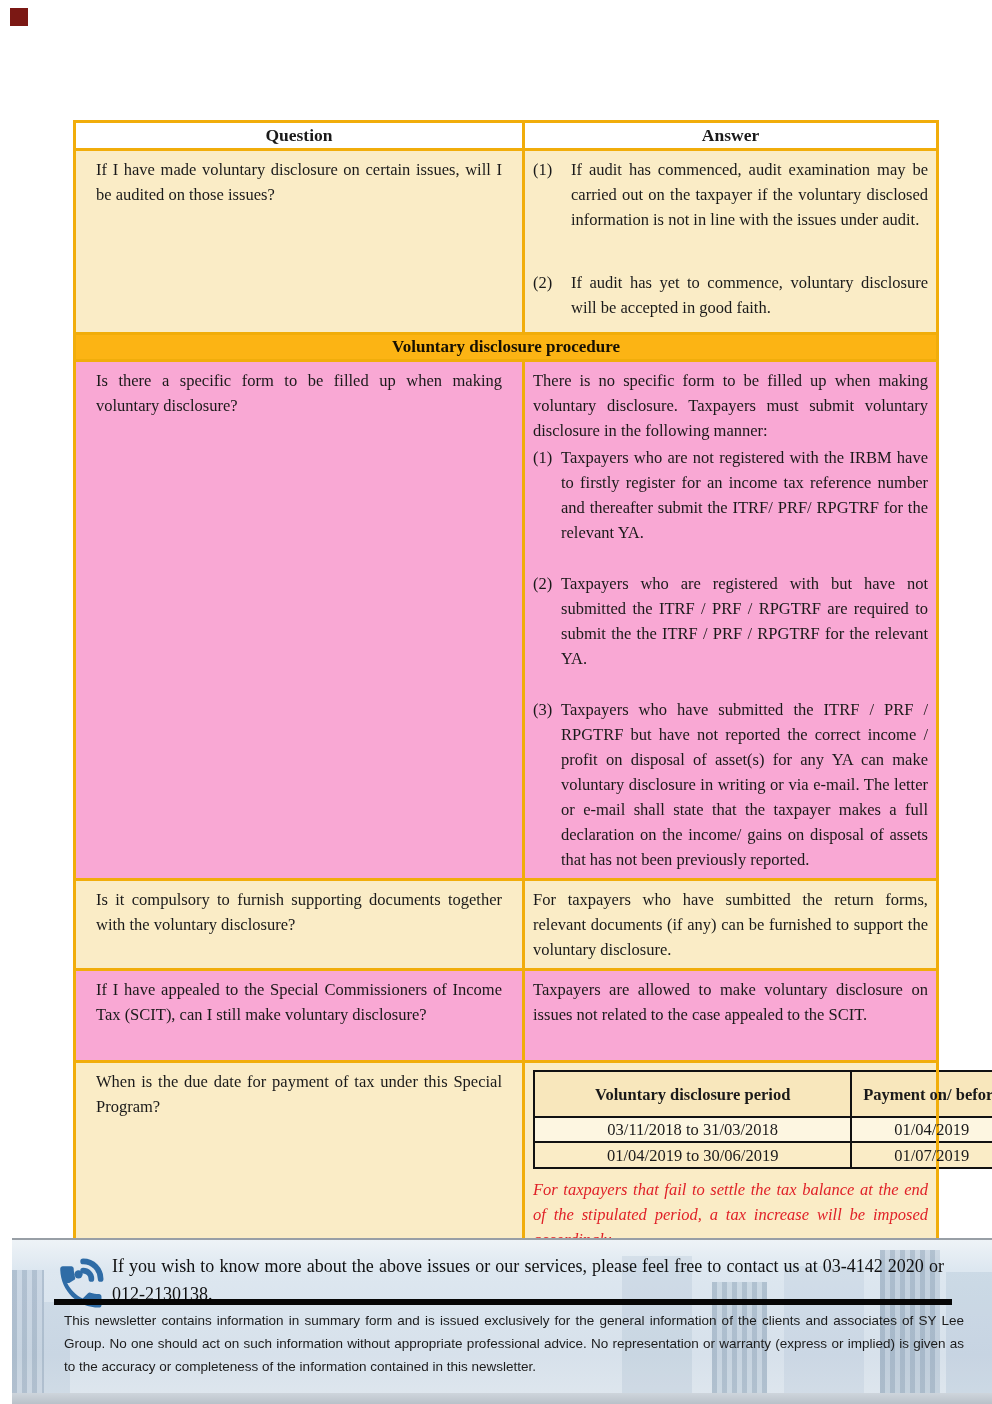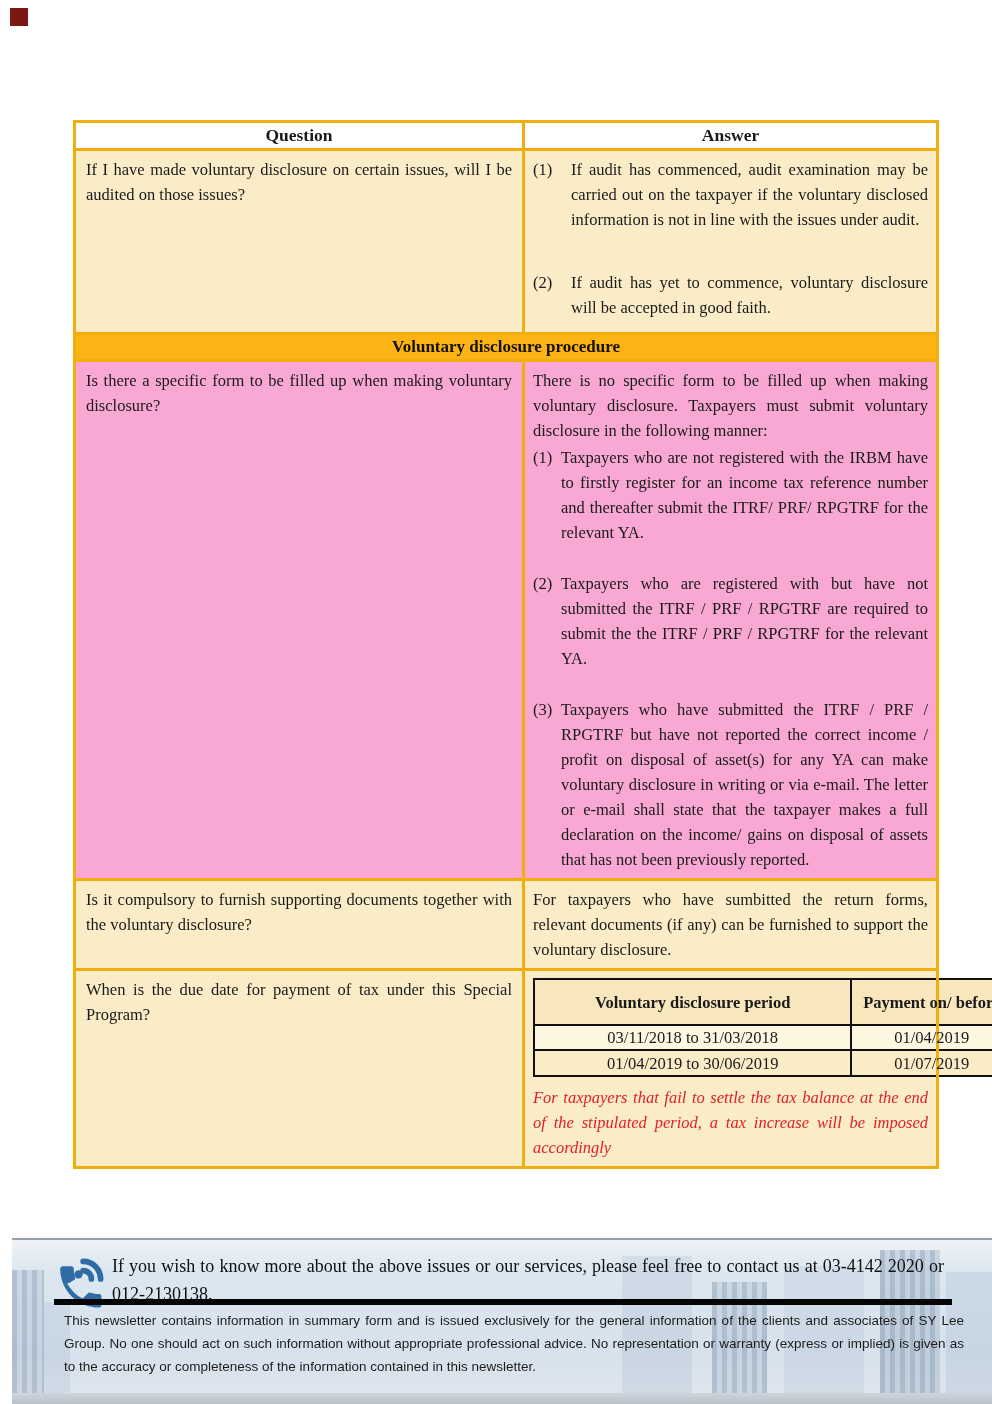--- a/index.html
+++ b/index.html
@@ -31,21 +31,21 @@
   }
   table.faq td{
     border:3px solid var(--gold);
     vertical-align:top;
     font-size:16.5px;line-height:25px;
   }
   tr.head td{
     height:27px;text-align:center;font-weight:bold;font-size:17.5px;
     line-height:22px;background:#ffffff;padding:1px 0 2px;
   }
-  td.q{padding:6px 10px;text-align:justify;}
+  td.q{padding:6px 20px;text-align:justify;}
   td.a{padding:6px 8px;}
   tr.tan td{background:var(--tan);}
   tr.white td{background:#f9a8d4;}
   tr.band td{
     background:var(--band);
     font-weight:bold;font-size:17px;line-height:20px;
     padding:2px 8px;color:#161002;height:24px;text-align:center;
   }
   .item{display:flex;align-items:flex-start;text-align:justify;}
   .item .num{flex:0 0 38px;}
@@ -162,20 +162,26 @@
     </td>
   </tr>
 
   <tr class="r3 tan">
     <td class="q">Is it compulsory to furnish supporting documents together with the voluntary disclosure?</td>
     <td class="a">
       <div class="simple">For taxpayers who have sumbitted the return forms, relevant documents (if any) can be furnished to support the voluntary disclosure.</div>
     </td>
   </tr>
 
+  <tr class="r4 white">
+    <td class="q">If I have appealed to the Special Commissioners of Income Tax (SCIT), can I still make voluntary disclosure?</td>
+    <td class="a">
+      <div class="simple">Taxpayers are allowed to make voluntary disclosure on issues not related to the case appealed to the SCIT.</div>
+    </td>
+  </tr>
 
   <tr class="r5 tan">
     <td class="q">When is the due date for payment of tax under this Special Program?</td>
     <td class="a">
       <table class="sched">
         <colgroup>
               <col class="c-period">
               <col class="c-pay">
             </colgroup>
         <tbody>

